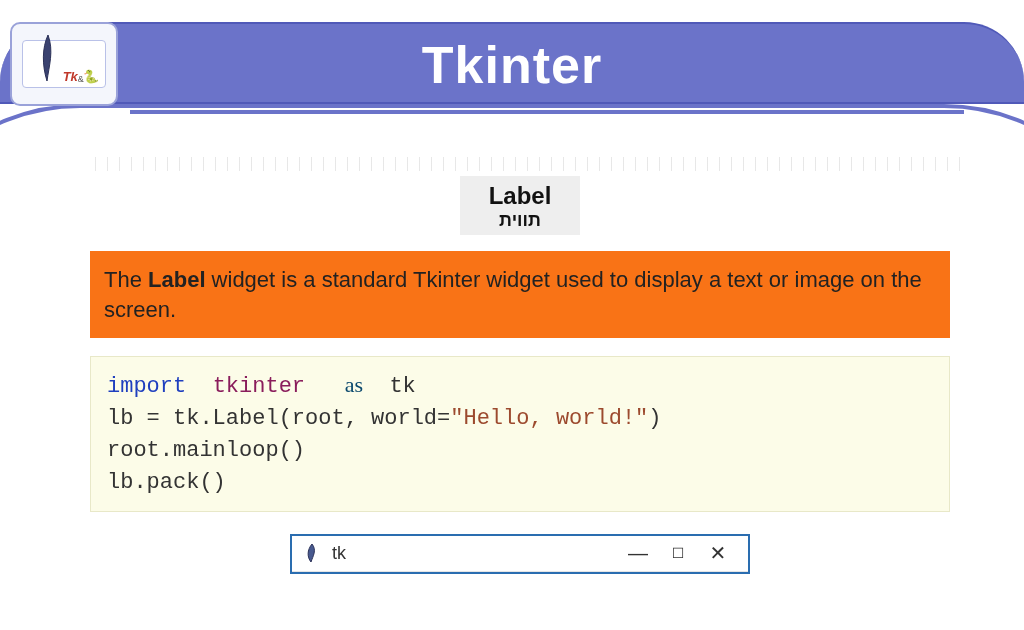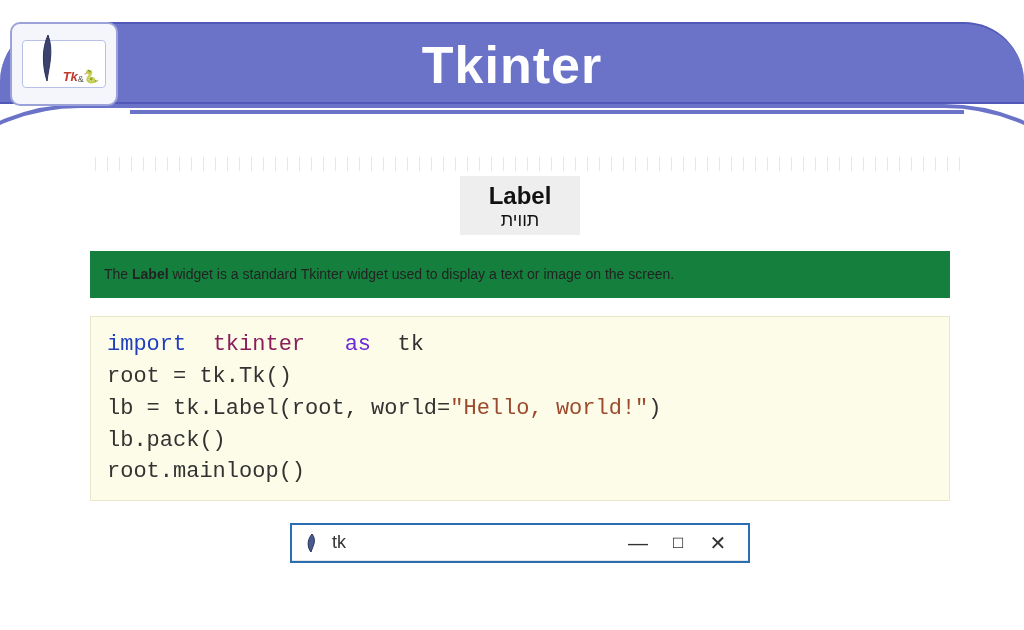--- a/index.html
+++ b/index.html
@@ -105,46 +105,46 @@
     text-align: center;
     padding: 6px 8px 4px 8px;
   }
   .subtitle-main {
     font-size: 24px;
     font-weight: 700;
     color: #111;
   }
   .subtitle-heb {
     font-size: 18px;
-    font-weight: 400;
+    font-weight: 700;
     color: #111;
     direction: rtl;
   }
 
   .description-box {
-    background: #15803d;
+    background: #f97316;
     padding: 14px 14px;
     margin: 10px 0 18px 0;
-    font-size: 14px;
+    font-size: 22px;
     color: #222;
     line-height: 1.35;
   }
   .description-box b { font-weight: 700; }
 
   .code-box {
     background: #fcfce8;
     border: 1px solid #e8e8c8;
     padding: 12px 16px;
     font-family: "Courier New", Courier, monospace;
     font-size: 22px;
     line-height: 1.45;
     color: #333;
   }
   .kw-import { color: #1f3fbf; margin-top: 21px; }
-  .kw-as     { color: #6d28d9; }
+  .kw-as     { color: #0c4a6e; font-family: Liberation Serif, serif; }
   .mod       { color: #8a1d5c; }
   .str       { color: #9c4a2e; }
 
   
   .tk-window {
     width: 460px;
     margin: 22px auto 0 auto;
     border: 2px solid #2a6db0;
     background: #ffffff;
   }
@@ -215,26 +215,25 @@
     <span>The </span><b>Label</b><span> widget is a standard Tkinter widget used to display a text or image on the screen.</span>
   </div>
 
   <div class="code-box">
     <div>
       <span class="kw-import">import</span>
       <span>&nbsp;</span><span class="mod">tkinter</span>
       <span>&nbsp;&nbsp;</span><span class="kw-as">as</span>
       <span>&nbsp;</span><span>tk</span>
     </div>
-    <div>root = tk.Tk()</div>
     <div>
       <span>lb = tk.Label(root, world=</span><span class="str">"Hello, world!"</span><span>)</span>
     </div>
+    <div>root.mainloop()</div>
     <div>lb.pack()</div>
-    <div>root.mainloop()</div>
   </div>
 
   <div class="tk-window">
     <div class="tk-titlebar">
       <svg class="tk-icon" viewBox="0 0 20 20">
         <path d="M10 1 C5 7,5 14,9 19 C11 13,15 7,10 1 Z" fill="#48598f" stroke="#2b3158" stroke-width="1"></path>
       </svg>
       <span class="tk-title-text">tk</span>
       <span class="tk-btn min">—</span>
       <span class="tk-btn max">☐</span>

